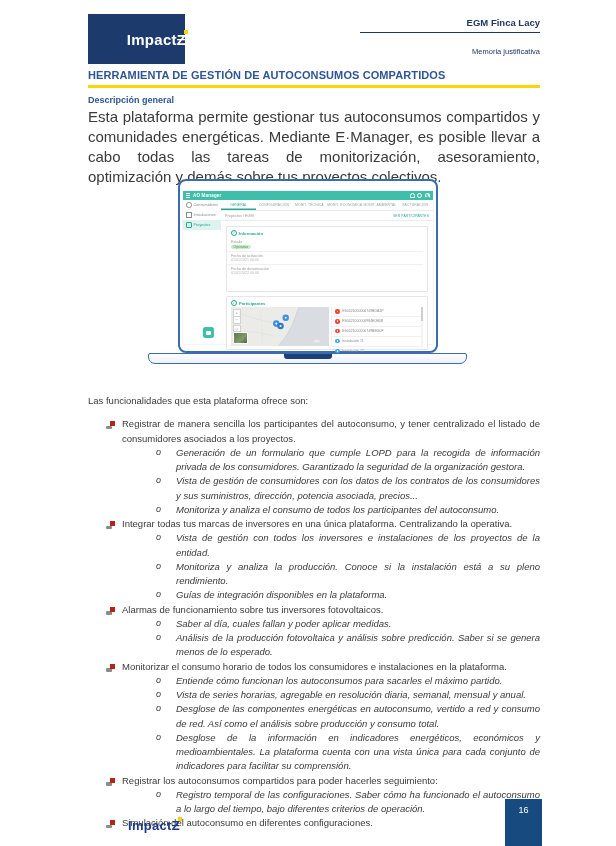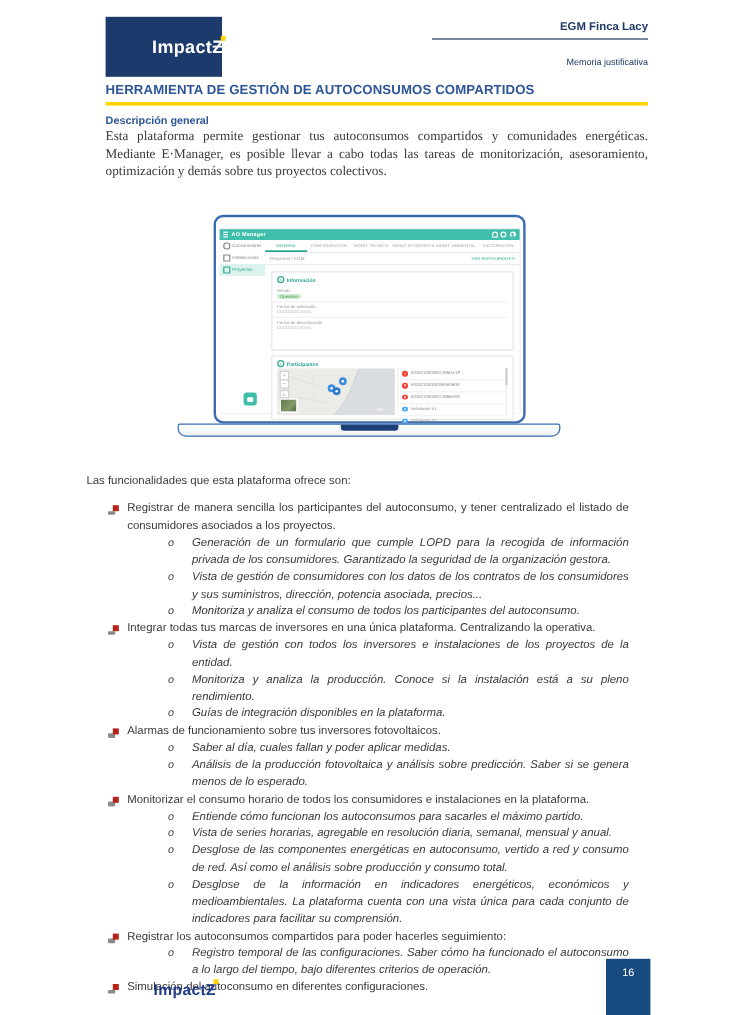--- a/index.html
+++ b/index.html
@@ -15,22 +15,22 @@
   .doc-head{position:absolute;right:76px;top:17px;width:180px;text-align:right;}
   .doc-title{color:#1f3864;font-size:9.5px;font-weight:bold;}
   .doc-rule{border:0;border-top:1.3px solid #1f3864;margin:4px 0 3px 0;}
   .doc-sub{color:#1f3864;font-size:7.5px;margin-top:14px;}
 
   
   .main-title{position:absolute;left:88px;top:69px;width:452px;color:#2e5597;
               font-weight:bold;font-size:11px;letter-spacing:.1px;}
   .title-rule{position:absolute;left:88px;top:85px;width:452px;height:2.5px;background:#ffd400;}
   .desc-heading{position:absolute;left:88px;top:95px;color:#2e5597;font-weight:bold;font-size:9px;}
-  .lead{position:absolute;left:88px;top:107px;width:452px;font-size:11px;line-height:1.33;
-        text-align:justify;font-family:Liberation Serif, serif;}
+  .lead{position:absolute;left:88px;top:107px;width:452px;font-size:15px;line-height:1.33;
+        text-align:justify;}
 
   
   .laptop{position:absolute;left:0;top:176px;width:616px;height:200px;}
   .screen{position:absolute;left:178px;top:3px;width:256px;height:170px;background:#fff;
           border:2px solid #3a6cae;border-radius:8px;}
   .base{position:absolute;left:148px;top:177px;width:317px;height:9px;background:linear-gradient(#fdfdfd,#edf2f8);
         border:1.5px solid #3a6cae;border-radius:2px 2px 7px 7px;}
   .trackpad{position:absolute;left:50%;transform:translateX(-50%);top:-0.5px;width:48px;height:5.5px;
             background:#1b3f77;border-radius:0 0 3px 3px;}
 
@@ -93,21 +93,21 @@
   .pdot.blue{background:#42a5f5;}
   .plabel{font-size:3.5px;color:#8a8a8a;white-space:nowrap;overflow:hidden;}
   .scrollbar{position:absolute;right:0;top:0;bottom:0;width:1.6px;background:#f3f3f3;}
   .scroll-thumb{position:absolute;top:0;width:100%;height:14px;background:#cfcfcf;}
 
   .chat-btn{position:absolute;left:23px;top:146px;width:11px;height:11px;background:#3fbfa9;border-radius:2.5px;
             display:flex;align-items:center;justify-content:center;}
   .chat-glyph{width:5px;height:4px;background:#fff;border-radius:1px;}
 
   
-  .func{position:absolute;left:72px;top:394px;width:452px;font-size:9.5px;line-height:1.5;}
+  .func{position:absolute;left:88px;top:394px;width:452px;font-size:9.5px;line-height:1.5;}
   .intro{margin:0 0 9px 0;}
   .f-item{display:flex;margin:0;}
   .bullet{flex:0 0 auto;width:9px;height:8px;margin:4px 7px 0 18px;position:relative;}
   .bullet::before{content:"";position:absolute;left:0;bottom:0;width:6px;height:3.5px;background:#8b8b8b;border-radius:1px;}
   .bullet::after{content:"";position:absolute;right:0;top:0;width:5px;height:5px;background:#b42519;}
   .f-text{flex:1;text-align:justify;}
   .f-sub{display:flex;font-style:italic;}
   .f-sub::before{content:"o";flex:0 0 20px;margin-left:68px;font-size:9px;}
   .f-subtext{flex:1;text-align:justify;}
 

